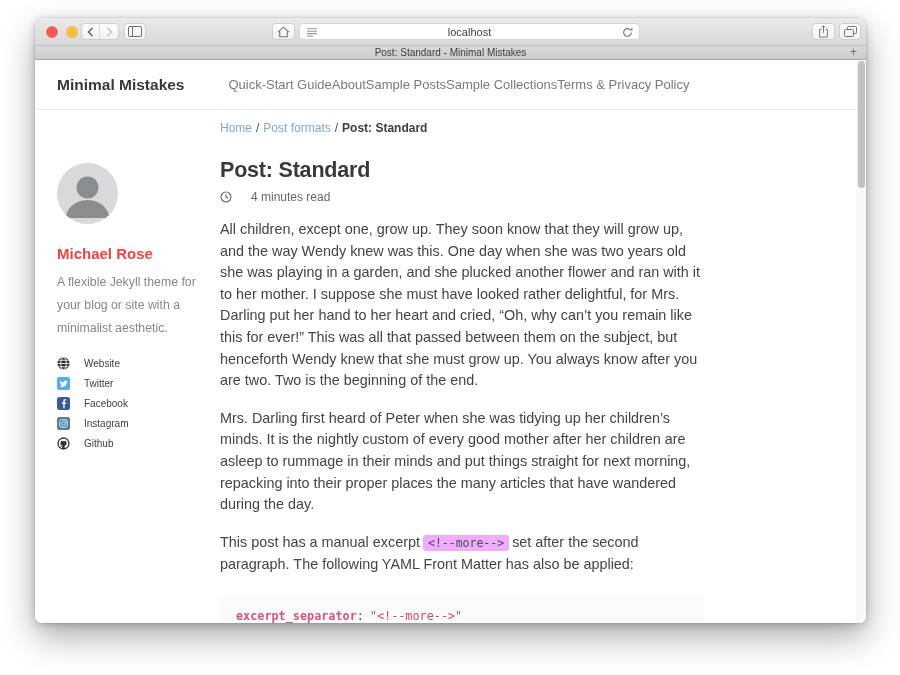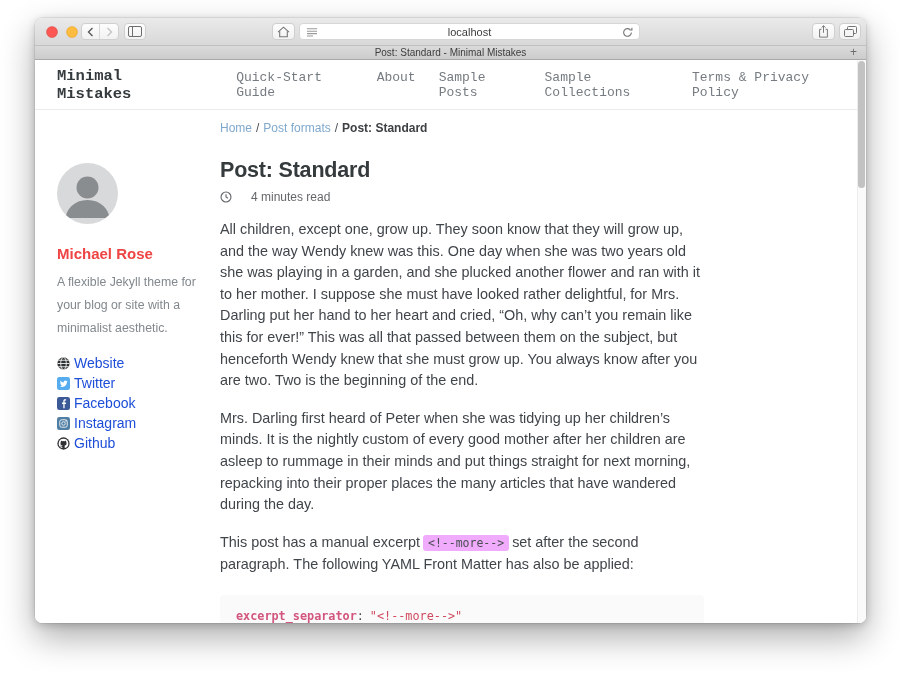--- a/index.html
+++ b/index.html
@@ -29,33 +29,33 @@
 
   .tabbar { position:relative; height:14px; background:linear-gradient(#dadada,#cccccc); border-bottom:1px solid #a9a9a9; display:flex; align-items:center; justify-content:center; }
   .tab-title { font-size:10px; color:#3d3d3d; }
   .newtab { position:absolute; right:5px; top:0; font-size:12px; line-height:13px; color:#6e6e6e; padding:0 4px; }
 
   
   .viewport { position:relative; height:563px; background:#fff; overflow:hidden; }
   .scroll-track { position:absolute; right:0; top:0; width:9px; height:100%; background:#fafafa; border-left:1px solid #ededed; }
   .scroll-thumb { position:absolute; right:1px; top:1px; width:7px; height:127px; background:#c2c2c2; border-radius:3.5px; }
 
-  .masthead { height:50px; display:flex; align-items:center; padding:4px 22px; border-bottom:1px solid #eaebec;font-family:Liberation Mono, monospace; }
+  .masthead { height:50px; display:flex; align-items:center; padding:4px 22px; border-bottom:1px solid #eaebec; }
   .site-title { font-size:15.5px; font-weight:bold; color:#343a3d; margin-right:44px; }
-  .mast-nav { display:flex; gap:23px; font-size:13px; color:#757b80; }
+  .mast-nav { display:flex; font-size:13px; color:#757b80; }
   .mast-nav span { cursor:pointer; }
 
   .page-content { display:flex; padding-left:22px; }
 
   
   .author-col { width:163px; padding-top:53px; flex-shrink:0; }
   .author-name { margin-top:17px; font-size:15px; font-weight:600; color:#ef4444; }
   .author-bio { margin-top:9px; font-size:12.3px; line-height:23px; color:#82888d; padding-right:18px; }
   .author-links { margin-top:13px; }
-  .author-link { display:flex; align-items:center; gap:4px; height:20px; font-size:14px; color:#1d4ed8; cursor:pointer; }
+  .author-link { display:flex; align-items:center; gap:14px; height:20px; font-size:10px; color:#404040; cursor:pointer; }
   .author-link svg { flex-shrink:0; }
 
   
   .main-col { width:484px; padding-top:11px; }
   .breadcrumb { font-size:12px; margin-bottom:23px; }
   .crumb-link { color:#7fa8cc; cursor:pointer; }
   .crumb-sep { color:#494e52; margin:0 4px; }
   .crumb-current { color:#3d4144; font-weight:bold; }
 
   .post-title { font-size:21.5px; font-weight:bold; color:#353a3d; letter-spacing:-.2px; }

